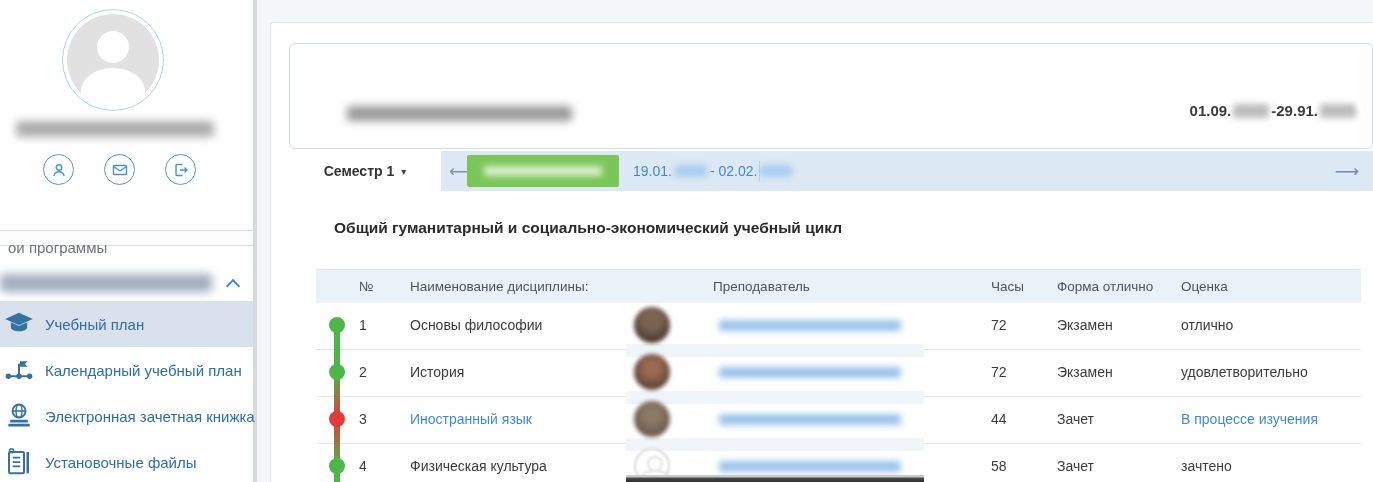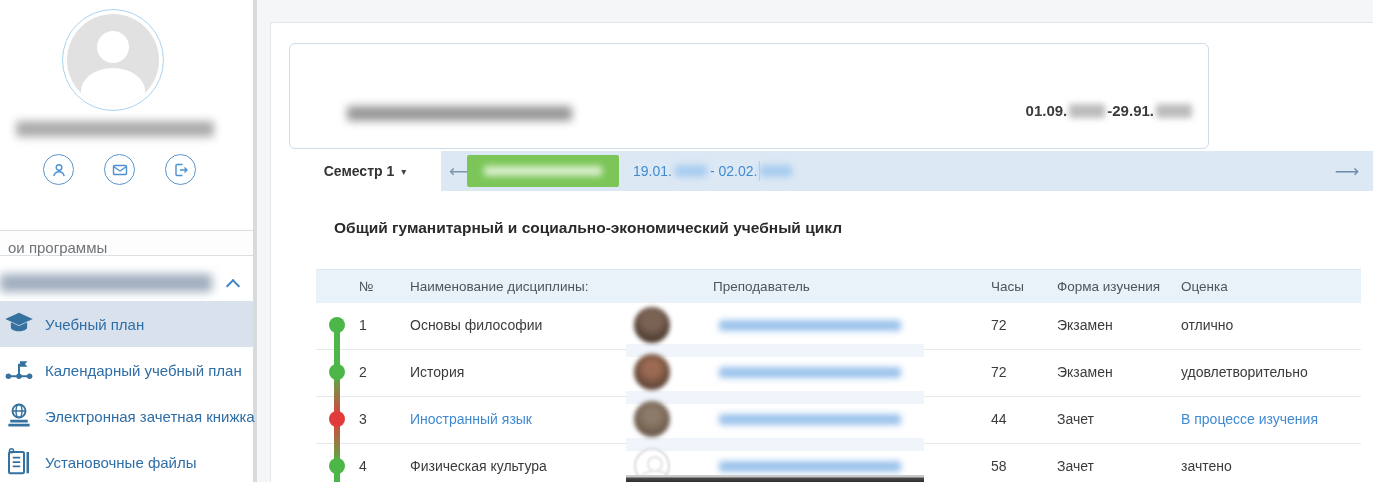--- a/index.html
+++ b/index.html
@@ -13,39 +13,39 @@
                border:1px solid #abd4ef;display:flex;align-items:center;justify-content:center;}
   .avatar{width:92px;height:92px;border-radius:50%;background:#e1e1e1;position:relative;overflow:hidden;}
   .avatar .head{position:absolute;left:30px;top:17px;width:32px;height:32px;background:#fff;border-radius:50%;}
   .avatar .torso{position:absolute;left:14px;top:54px;width:64px;height:46px;background:#fff;border-radius:50% 50% 0 0;}
   .name-redacted{position:absolute;left:16px;top:121px;width:198px;height:16px;background:#919191;
                  border-radius:3px;filter:blur(4px);opacity:.75;}
   .profile-actions{position:absolute;left:43px;top:154px;display:flex;gap:30px;}
   .pbtn{width:29px;height:29px;border:1px solid #5a95cc;border-radius:50%;background:#fff;
         display:flex;align-items:center;justify-content:center;cursor:pointer;}
   .pbtn svg{stroke:#4a90d2;fill:none;stroke-width:1.4;}
-  .programs-header{position:absolute;left:0;top:230px;width:100%;height:26px;box-sizing:border-box;
+  .programs-header{position:absolute;left:0;top:230px;width:100%;height:16px;box-sizing:border-box;
         border-top:1px solid #dcdfe2;border-bottom:1px solid #dcdfe2;background:#fdfdfe;
         color:#6f7478;font-size:15px;line-height:33px;padding-left:8px;}
   .program-accordion{position:absolute;left:0;top:265px;width:100%;height:36px;}
   .prog-redacted{position:absolute;left:0;top:9px;width:212px;height:18px;background:#8899ad;
                  filter:blur(5px);border-radius:3px;opacity:.8;}
   .chev-up{position:absolute;right:15px;top:16px;width:8px;height:8px;
            border-left:2px solid #3f87c9;border-top:2px solid #3f87c9;transform:rotate(45deg);}
   .menu{position:absolute;left:0;top:301px;width:100%;}
   .mitem{position:relative;height:46px;display:flex;align-items:center;cursor:pointer;}
   .mitem.active{background:#d9e1ec;}
   .micon{position:absolute;left:0px;width:38px;height:38px;display:flex;align-items:center;justify-content:center;}
   .micon svg{fill:#35729f;}
   .mlabel{margin-left:45px;color:#2e6ea6;font-size:15px;white-space:nowrap;}
 
   
   .card{position:absolute;left:270px;top:22px;width:1103px;height:460px;background:#fff;
         border-top:1px solid #e3e6e9;border-left:1px solid #e3e6e9;border-radius:4px 0 0 0;box-sizing:border-box;}
-  .inner-card{position:absolute;left:18px;top:20px;width:920px;height:106px;
+  .inner-card{position:absolute;left:18px;top:20px;width:1084px;height:106px;
               border:1px solid #cddcec;border-radius:6px;box-sizing:border-box;background:#fff;text-align:right;}
   .title-redacted{position:absolute;left:57px;top:62px;width:225px;height:15px;background:#7e7e7e;
                   border-radius:3px;filter:blur(4px);opacity:.8;}
   .dates{position:absolute;right:14px;top:58px;display:flex;align-items:center;
          font-size:15px;font-weight:bold;color:#3b3b3b;}
   .dr-red{display:inline-block;width:36px;height:14px;background:#bcbcbc;filter:blur(3px);
           border-radius:2px;margin:0 2px;}
 
   
   .sem-tab{position:absolute;left:18px;top:128px;width:152px;height:40px;background:#fff;
@@ -229,21 +229,21 @@
       <span class="arrow arrow-right">⟶</span>
     </div>
 
     <div class="cycle-title">Общий гуманитарный и социально-экономический учебный цикл</div>
 
     <div class="thead">
       <span class="col-num">№</span>
       <span class="col-disc">Наименование дисциплины:</span>
       <span class="col-teacher">Преподаватель</span>
       <span class="col-hours">Часы</span>
-      <span class="col-form">Форма изучения</span>
+      <span class="col-form">Форма отлично</span>
       <span class="col-grade">Оценка</span>
     </div>
 
     <div class="trow r1">
       <span class="col-num">1</span>
       <span class="col-disc">Основы философии</span>
       <span class="col-hours">72</span>
       <span class="col-form">Экзамен</span>
       <span class="col-grade">отлично</span>
     </div>

